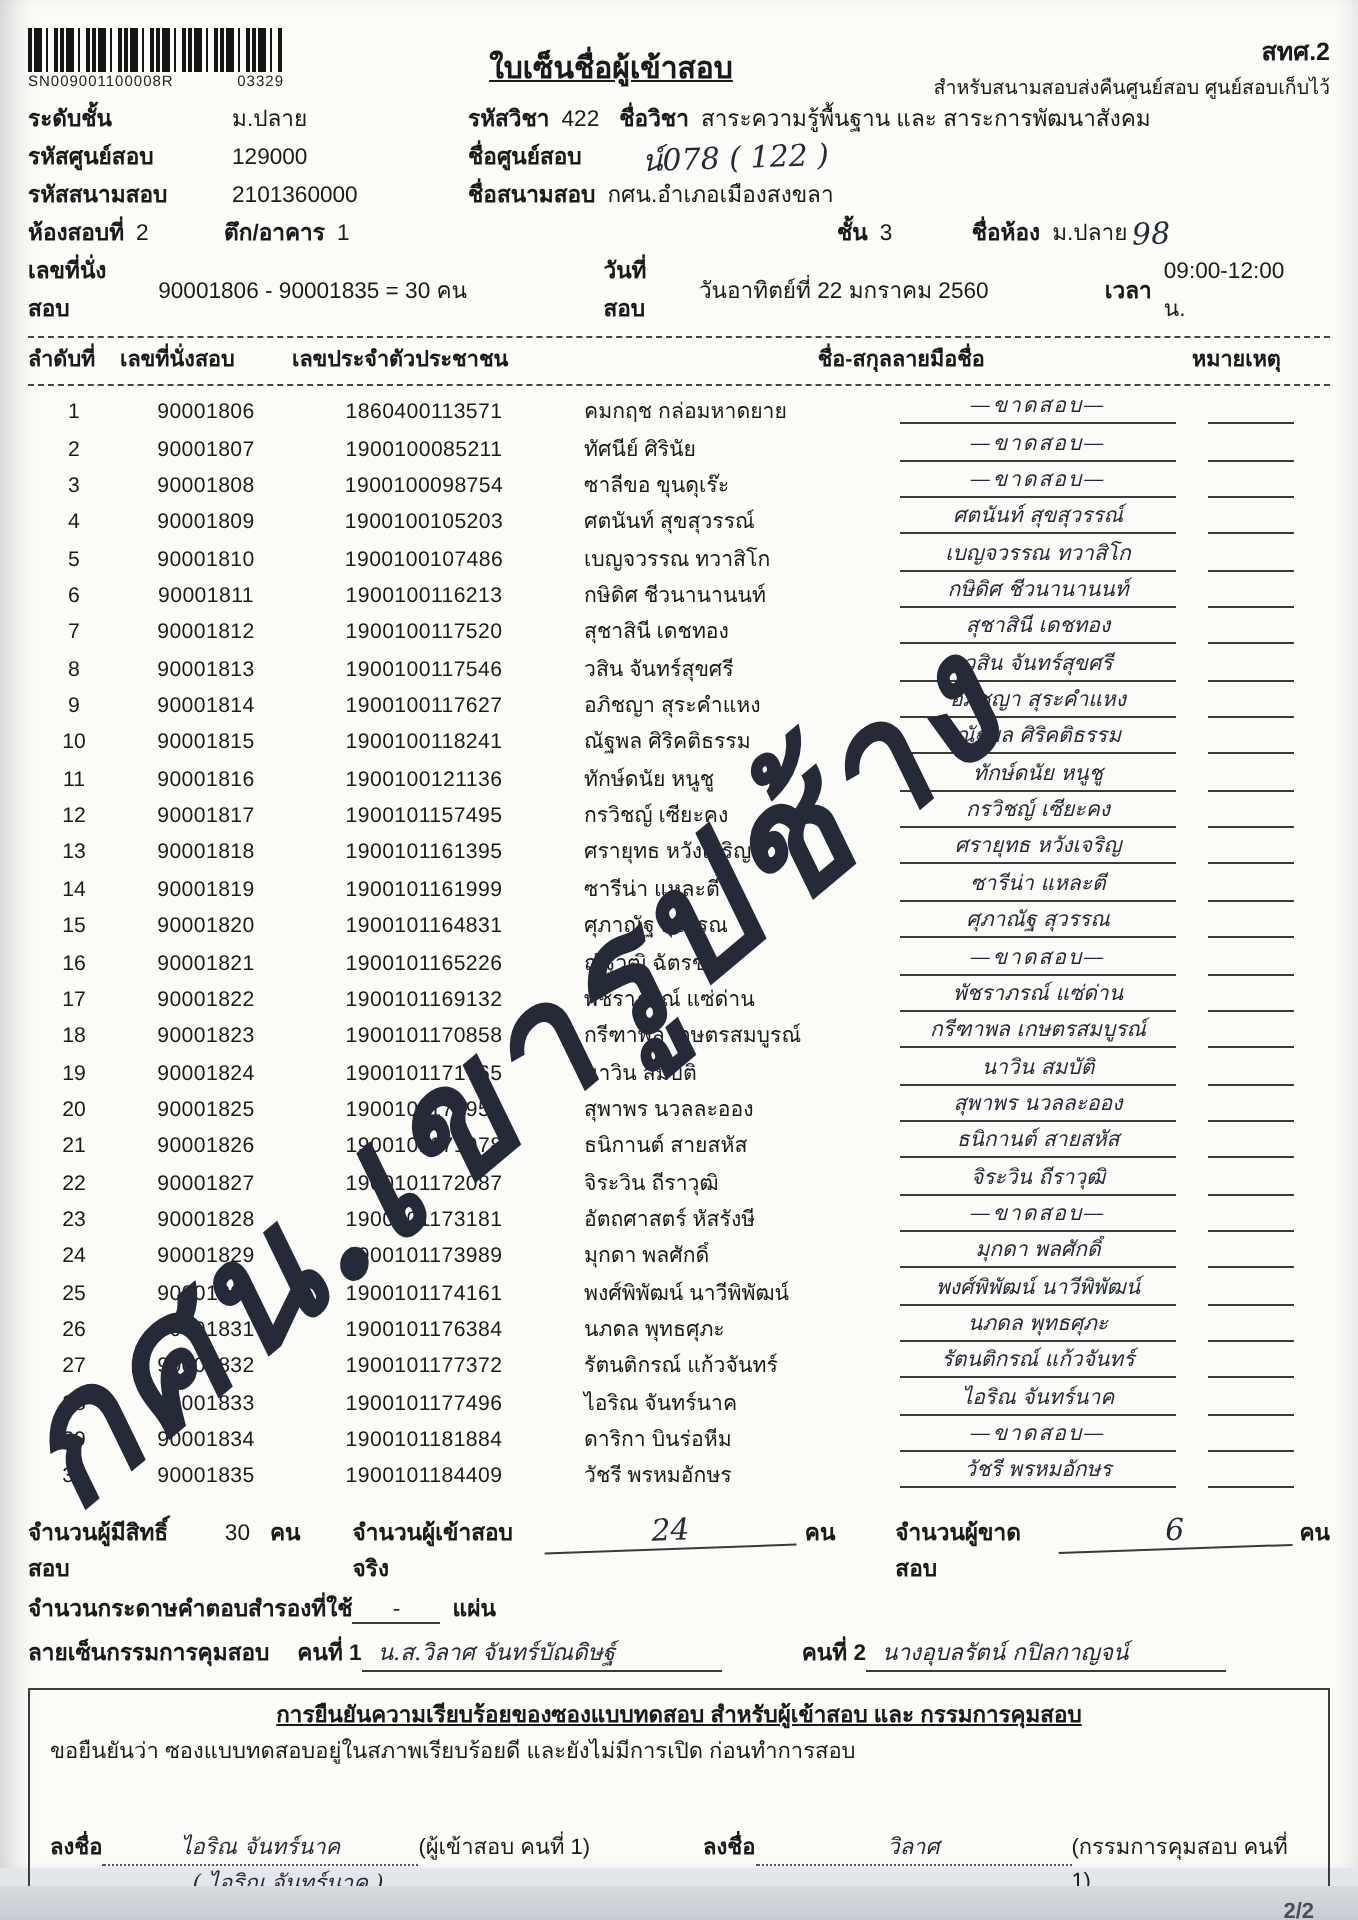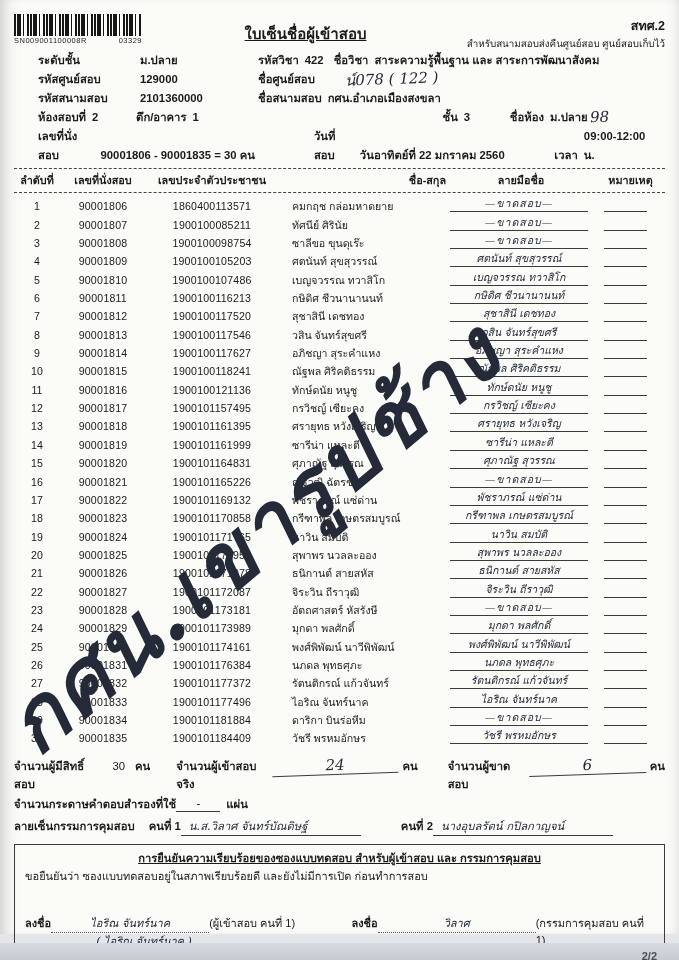--- a/index.html
+++ b/index.html
@@ -24,31 +24,31 @@
   .bars{width:128px;height:22px;background:repeating-linear-gradient(90deg,
     #161616 0 2px,transparent 2px 3px,#161616 3px 7px,transparent 7px 9px,
     #161616 9px 10px,transparent 10px 13px,#161616 13px 15px,transparent 15px 16px);}
   .bctext{font-size:7.5px;letter-spacing:.5px;display:flex;justify-content:space-between;width:128px;color:#222;}
   .titlewrap{flex:1;text-align:center;padding-top:8px;}
   .title{font-size:15px;font-weight:bold;text-decoration:underline;}
   .codewrap{width:218px;text-align:right;padding-top:2px;}
   .formcode{font-size:12.5px;font-weight:bold;}
   .keepnote{font-size:9.8px;}
 
-  .fline{display:flex;font-size:11.3px;line-height:19px;align-items:flex-end;margin-left:24px;}
+  .fline{display:flex;font-size:11.3px;line-height:19px;align-items:center;}
   .fline b{font-weight:bold;}
-  .fline .v{font-weight:bold;margin:0 10px 0 6px;}
+  .fline .v{font-weight:normal;margin:0 10px 0 6px;}
   .hand{font-family:"DejaVu Serif","Liberation Serif",serif;font-style:italic;color:#242a38;}
   .hw-big{font-size:15px;display:inline-block;transform:rotate(-2deg);}
 
   
   .sep{border-top:1.3px dashed #444;margin:3px 0;}
   .thead{display:grid;grid-template-columns:46px 86px 132px 168px 150px 1fr;
     font-size:10.8px;font-weight:bold;line-height:17px;}
-  .thead span{text-align:center;}
+  .thead span{}
   .thead .h-name{text-align:right;}
   .tbody{margin-top:2px;}
   .trow{display:grid;grid-template-columns:46px 86px 132px 168px 150px 1fr;
     font-size:10.6px;height:18.35px;align-items:end;}
   .trow .c{line-height:15px;}
   .no{text-align:center;}
   .seat,.cid{text-align:center;letter-spacing:.2px;}
   .name{padding-left:14px;white-space:nowrap;overflow:hidden;}
   .sig{border-bottom:1px solid #3a3a3a;margin:0 8px 2px 4px;text-align:center;white-space:nowrap;overflow:hidden;}
   .sig .hand{font-size:10.5px;}

